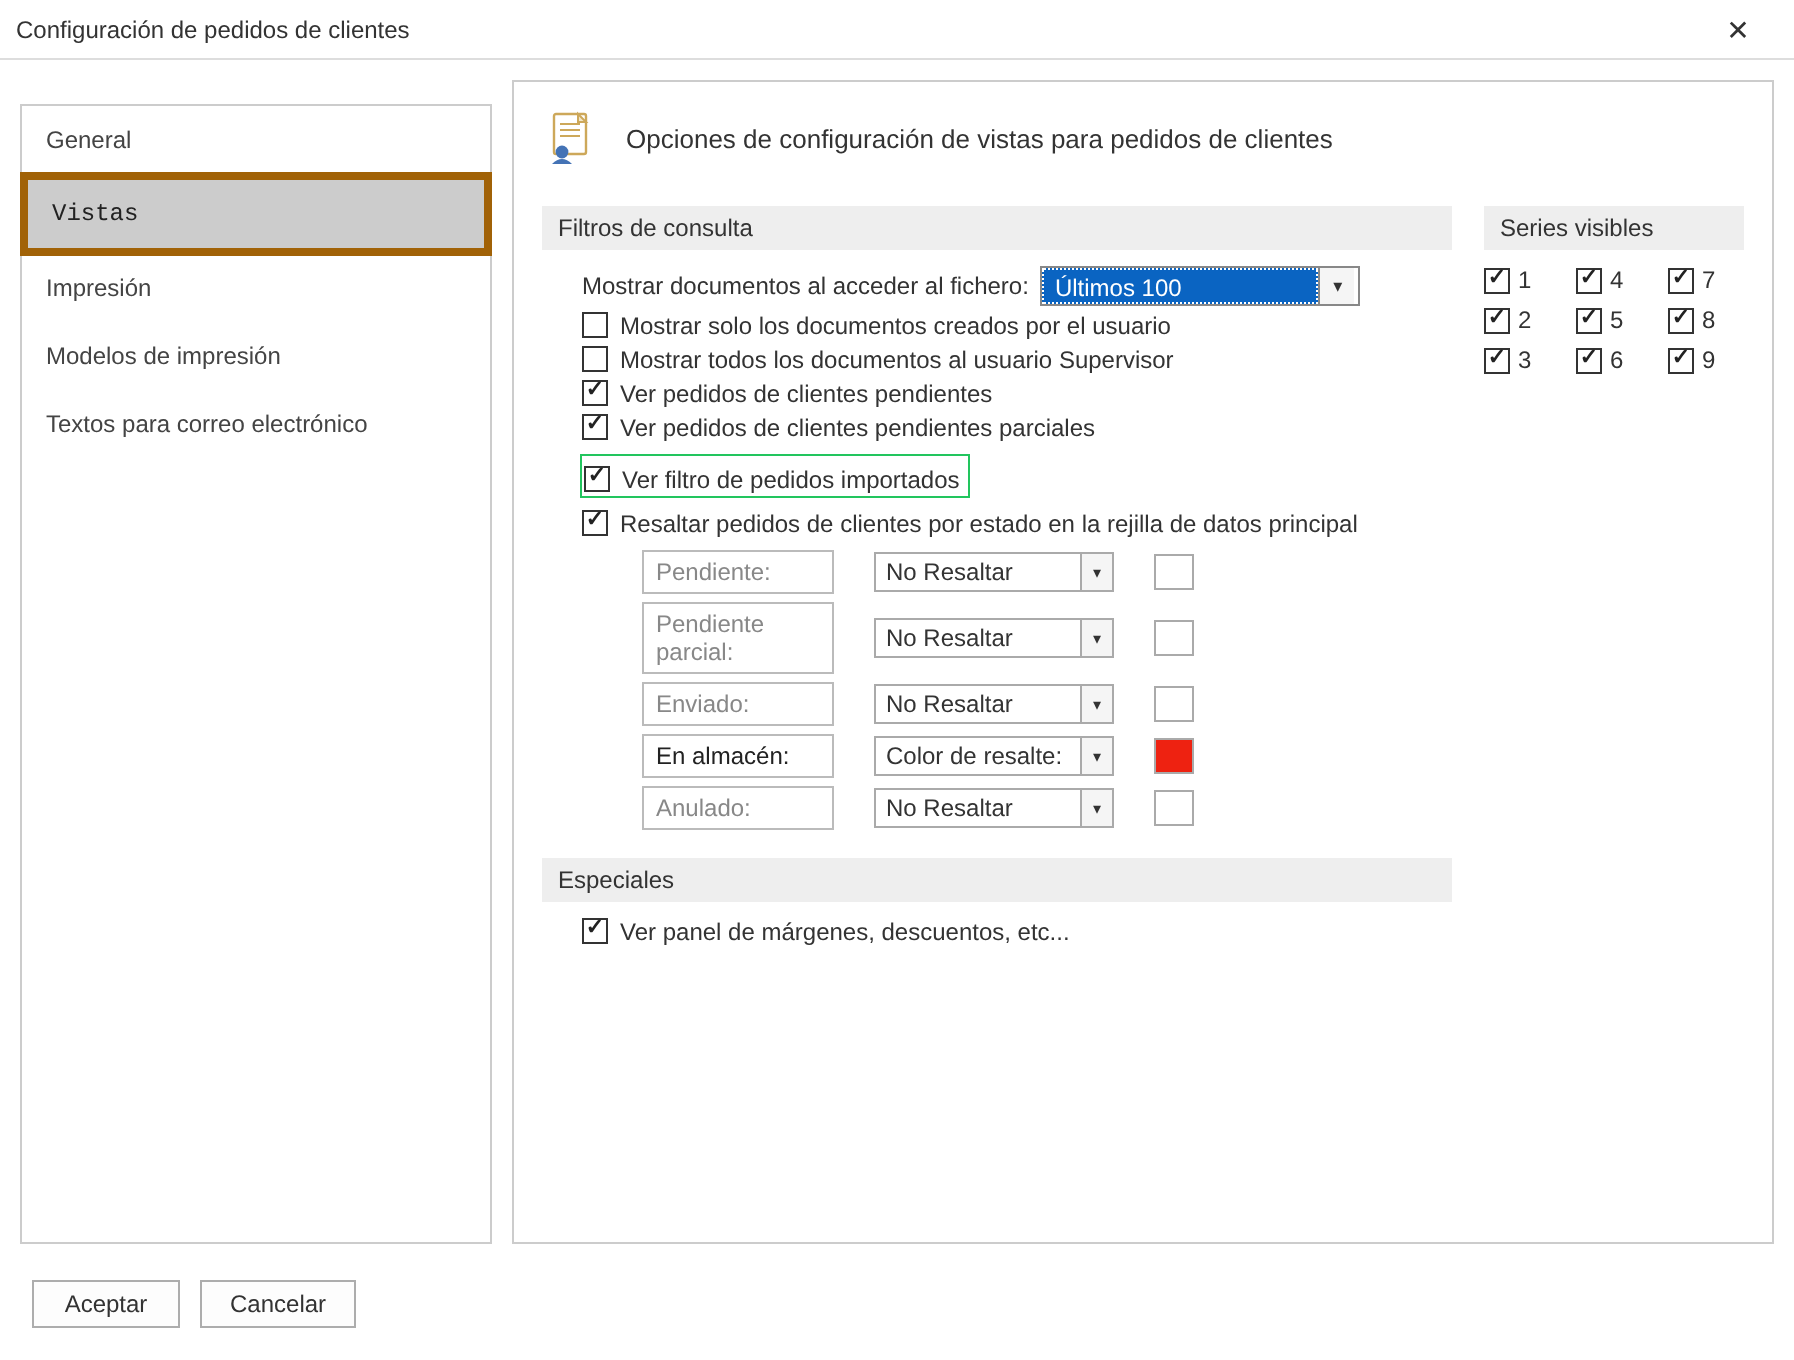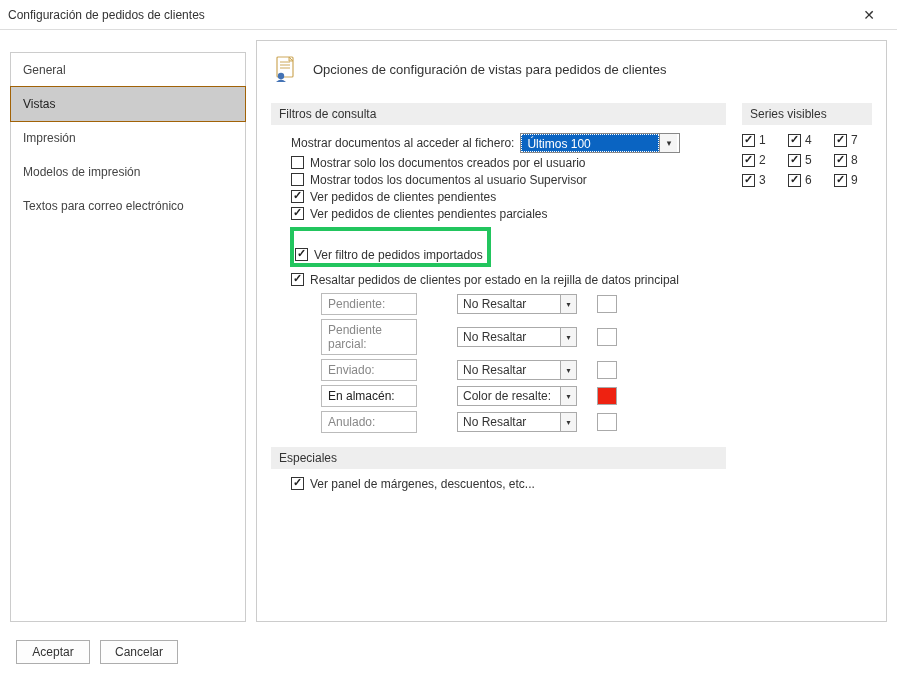--- a/index.html
+++ b/index.html
@@ -39,23 +39,24 @@
     background: #fff;
     margin-top: 12px;
   }
   .side-item {
     padding: 10px 12px;
     color: #444;
     cursor: pointer;
   }
   .side-item.active {
     background: #ccc;
-    border: 1px solid #a16207;
+    border: 4px solid #a16207;
     margin: -1px;
     color: #222;
+    font-family: Liberation Mono, monospace;
   }
   .main {
     flex: 1;
     border: 1px solid #ccc;
     padding: 10px 14px;
     position: relative;
     overflow: hidden;
   }
   .header {
     display: flex; align-items: center; gap: 12px;
@@ -114,21 +115,21 @@
   .chk {
     width: 13px; height: 13px;
     border: 1px solid #333;
     display: inline-flex;
     align-items: center; justify-content: center;
     font-size: 11px; line-height: 1;
     background: #fff;
   }
   .chk.checked::before { content: "✓"; color:#222; font-weight:bold; position:relative; top:-1px;}
   .chk-row { display:flex; align-items:flex-start; gap:6px; margin:3px 0; padding-left:20px; cursor:pointer;}
-  .chk-row.highlighted { border:4px solid #22c55e; display:inline-flex; padding:17px 4px 1px 1px; margin-left:19px;}
+  .chk-row.highlighted { border:1px solid #22c55e; display:inline-flex; padding:5px 4px 1px 1px; margin-left:19px;}
   .series-grid {
     display:grid;
     grid-template-columns: repeat(3, 40px);
     gap: 6px 6px;
   }
   .series-cell { display:flex; align-items:center; gap:4px; }
   .state-table { margin-left: 50px; margin-top:6px;}
   .state-row { display:flex; align-items:center; gap:20px; margin:4px 0;}
   .state-label {
     width: 96px;
@@ -138,21 +139,20 @@
     color: #888;
     background:#fff;
   }
   .state-label.active { color:#222; }
   .state-select {
     width: 120px;
     border:1px solid #aaa;
     height:20px;
     display:flex; align-items:center;
     background:#fff;
-    margin-left:20px;
   }
   .state-select .sel-text{ flex:1; padding:0 5px; font-size:12px; color:#333;}
   .state-select .caret{ width:16px; border-left:1px solid #aaa; height:18px; display:flex;align-items:center;justify-content:center; font-size:8px; background:#f5f5f5;}
   .swatch {
     width:20px; height:18px;
     border:1px solid #aaa;
     background:#fff;
   }
   .swatch.red { background:#e21; }
   .specials { margin-top: 14px; }

